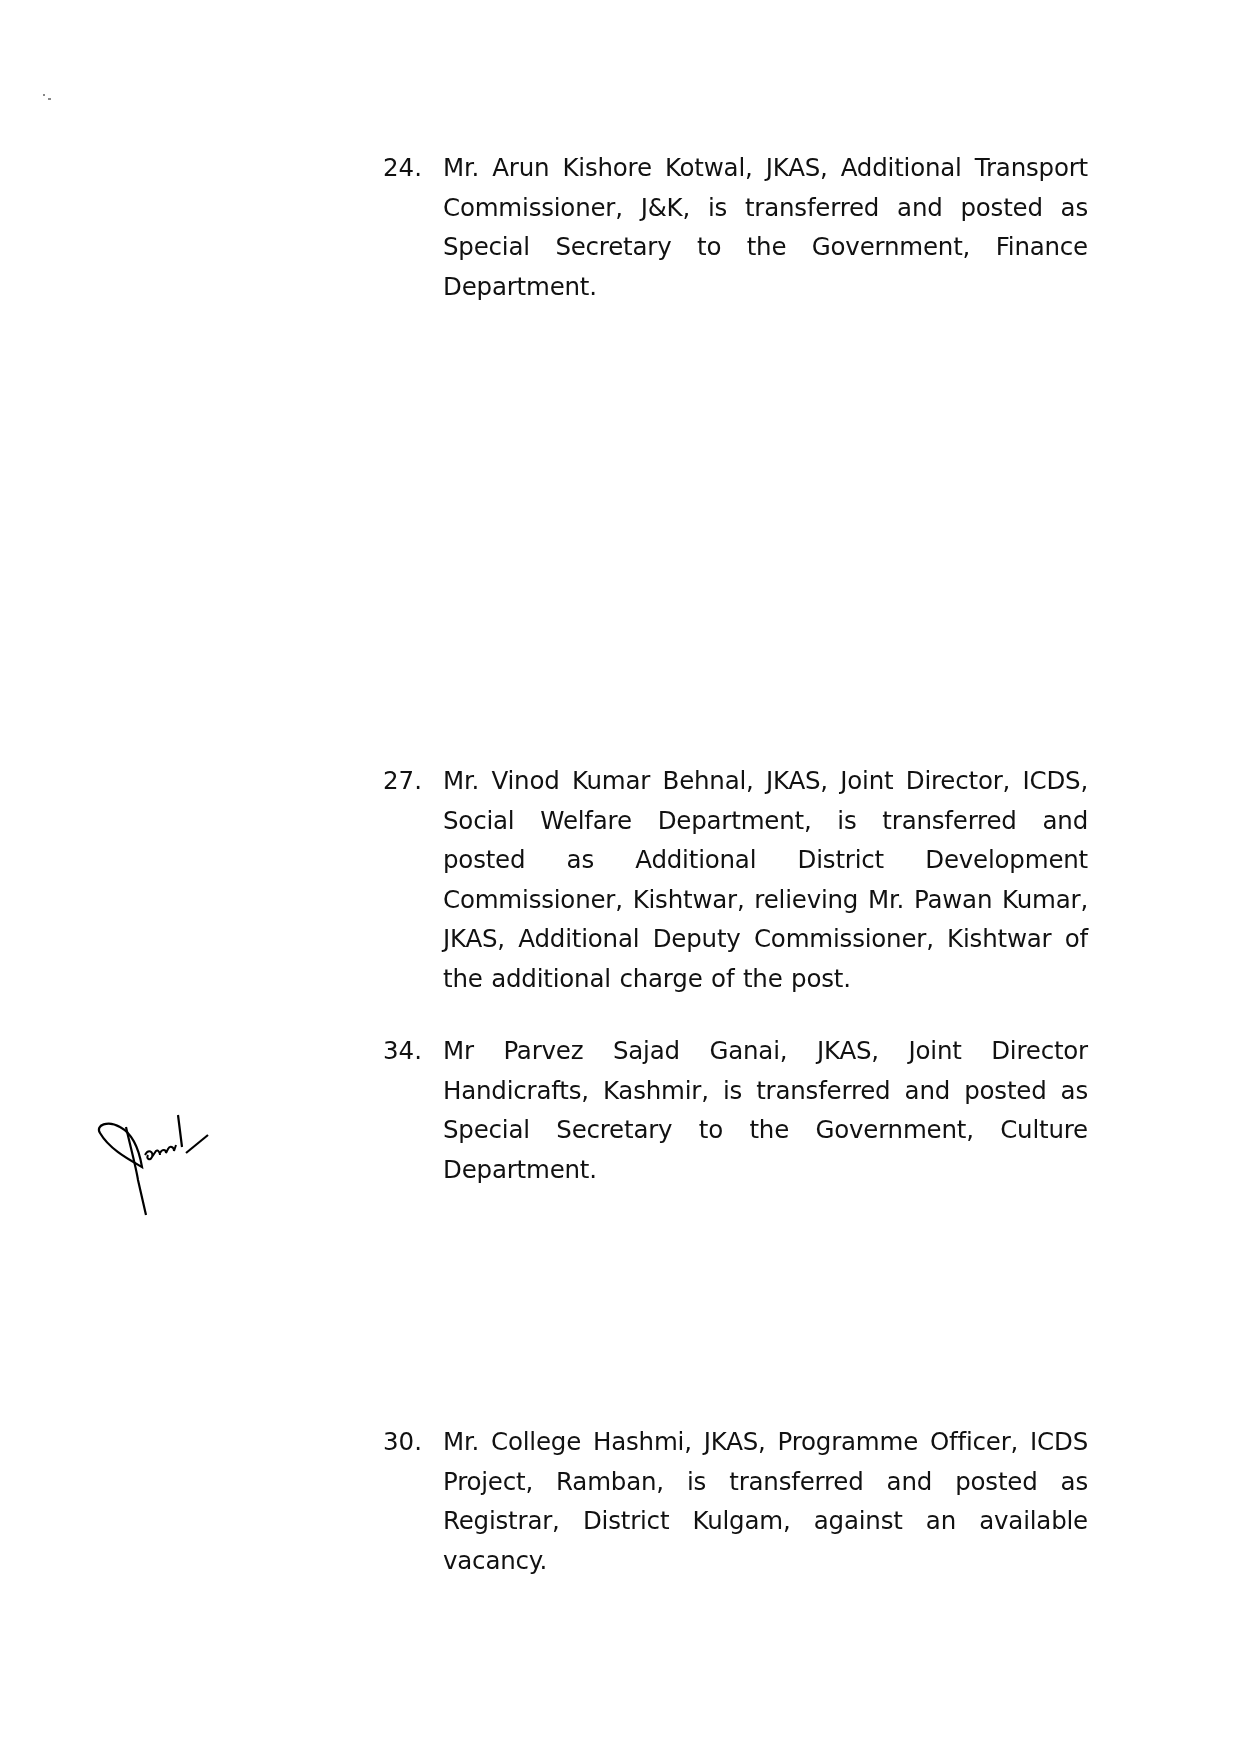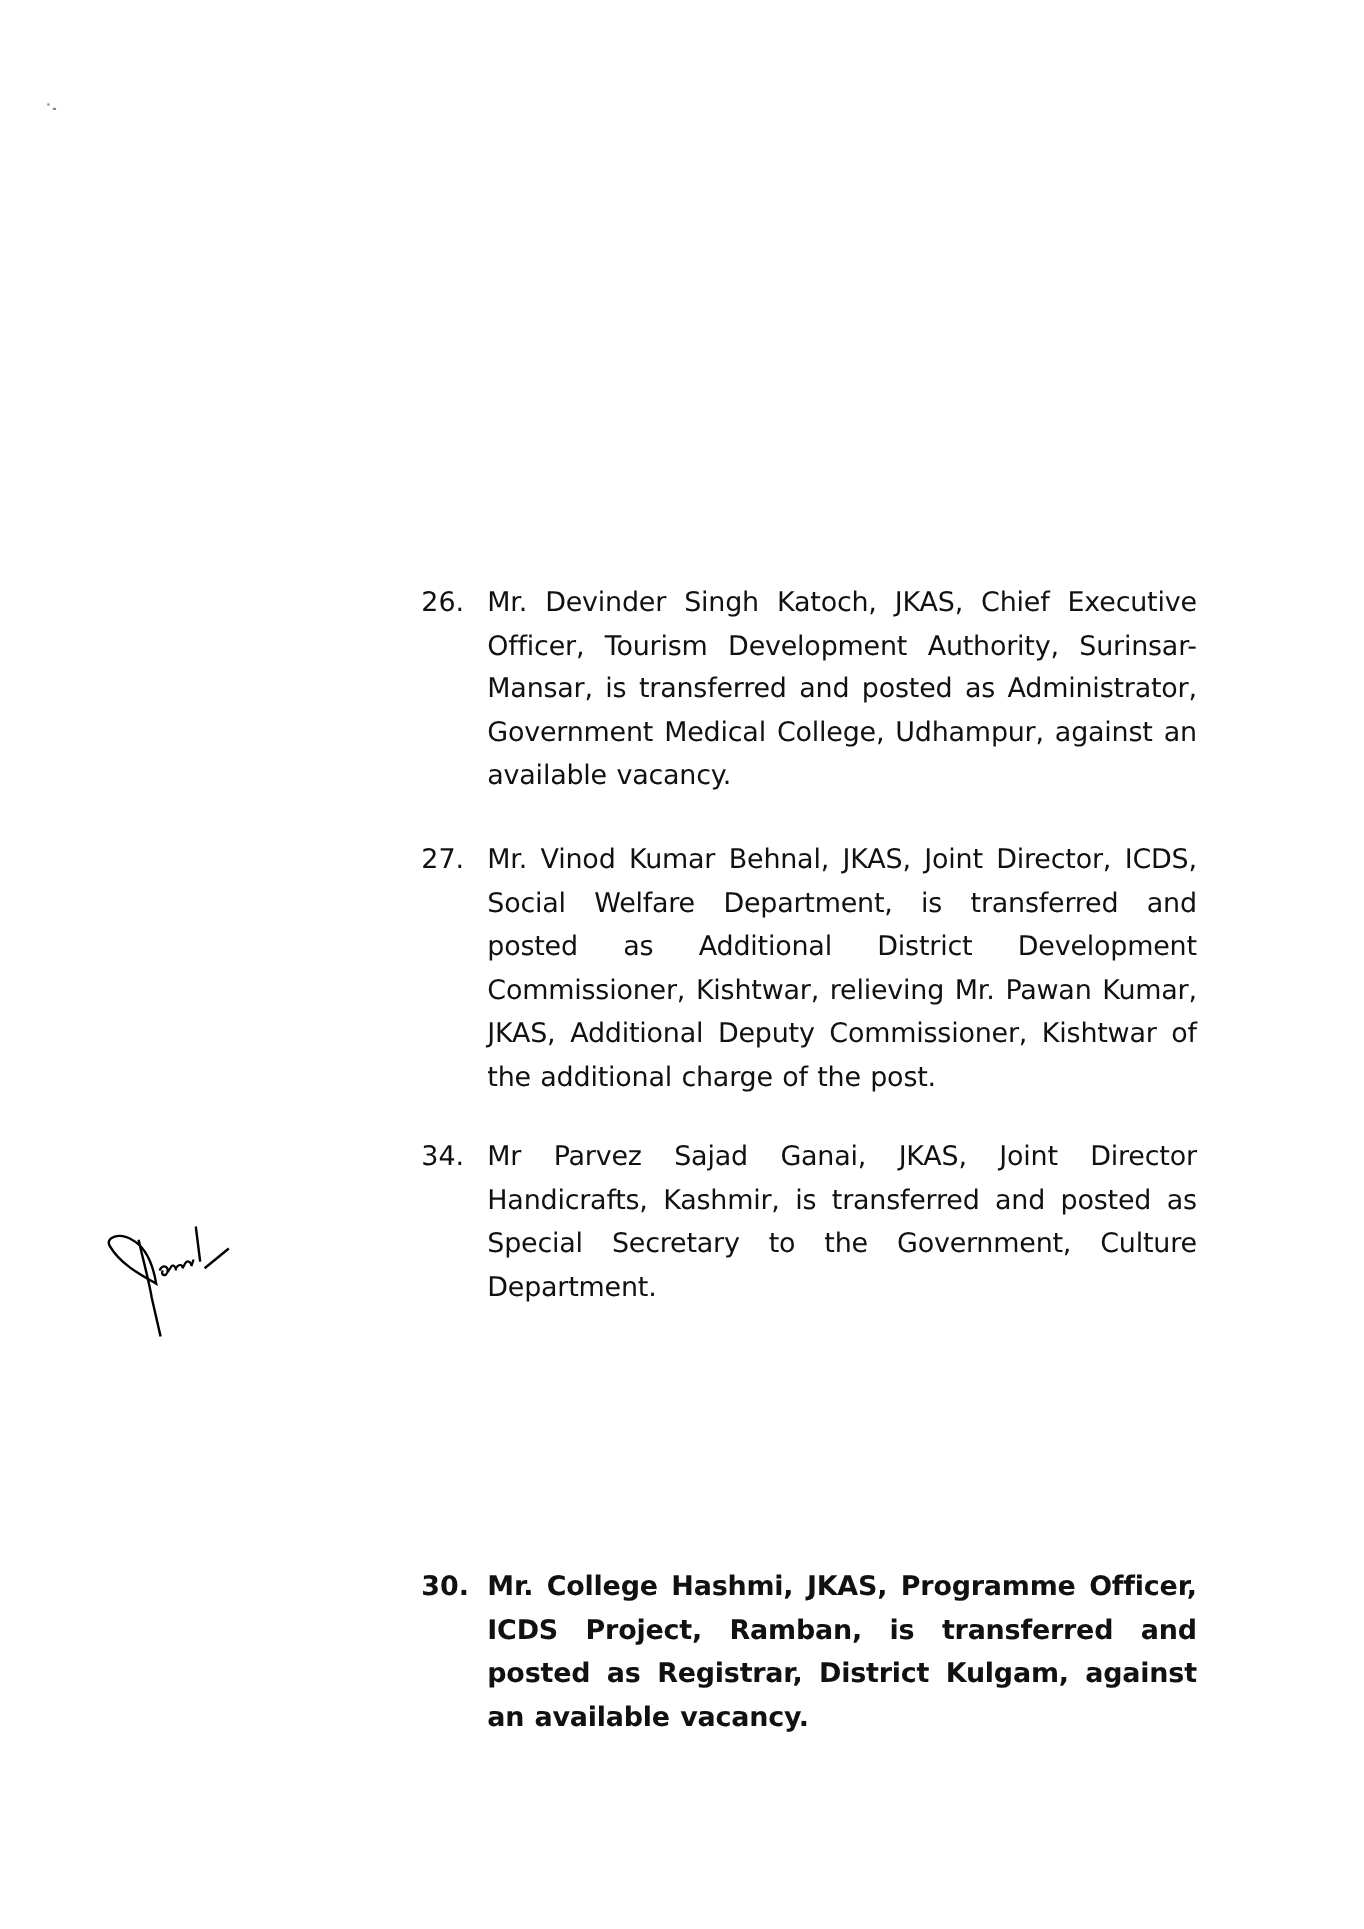--- a/index.html
+++ b/index.html
@@ -20,39 +20,39 @@
   }
   .signature { position: absolute; left: 90px; top: 1105px; width: 140px; height: 120px; }
 </style>
 </head>
 <body>
 
 <div class="page">
   <div class="scan-dot" style="left:43px;top:94px;width:2px;height:2px;"></div>
   <div class="scan-dot" style="left:48px;top:98px;width:3px;height:2px;"></div>
 
+  <div class="item" style="top:148px;">
+    <span class="item-number">24.</span>
+    <div class="item-text">Mr. Arun Kishore Kotwal, JKAS, Additional Transport Commissioner, J&amp;K, is transferred and posted as Special Secretary to the Government, Finance Department.</div>
+  </div>
 
 
-  <div class="item" style="top:527px;">
-    <span class="item-number">26.</span>
-    <div class="item-text">Mr. Devinder Singh Katoch, JKAS, Chief Executive Officer, Tourism Development Authority, Surinsar-Mansar, is transferred and posted as Administrator, Government Medical College, Udhampur, against an available vacancy.</div>
-  </div>
 
   <div class="item" style="top:761px;">
     <span class="item-number">27.</span>
     <div class="item-text">Mr. Vinod Kumar Behnal, JKAS, Joint Director, ICDS, Social Welfare Department, is transferred and posted as Additional District Development Commissioner, Kishtwar, relieving Mr. Pawan Kumar, JKAS, Additional Deputy Commissioner, Kishtwar of the additional charge of the post.</div>
   </div>
 
   <div class="item" style="top:1031px;">
     <span class="item-number">34.</span>
     <div class="item-text">Mr Parvez Sajad Ganai, JKAS, Joint Director Handicrafts, Kashmir, is transferred and posted as Special Secretary to the Government, Culture Department.</div>
   </div>
 
 
-  <div class="item" style="top:1422px;font-weight:bold;">
+  <div class="item" style="top:1422px;">
     <span class="item-number">30.</span>
     <div class="item-text">Mr. College Hashmi, JKAS, Programme Officer, ICDS Project, Ramban, is transferred and posted as Registrar, District Kulgam, against an available vacancy.</div>
   </div>
 
   <svg class="signature" viewBox="0 0 140 120">
     <path d="M10 28 C 5 20, 18 15, 30 22 C 45 30, 50 50, 52 62 C 40 55, 20 45, 10 28 Z" fill="none" stroke="#000" stroke-width="2.2"></path>
     <path d="M36 22 C 40 40, 46 62, 48 75 L 56 110" fill="none" stroke="#000" stroke-width="2.2"></path>
     <path d="M55 50 C 58 44, 64 46, 62 52 C 60 56, 56 54, 58 50 M62 52 L 66 46 C 68 44, 70 48, 70 50 M70 48 C 72 44, 76 44, 76 48 L 78 44 C 80 40, 84 42, 84 46 L 86 40" fill="none" stroke="#000" stroke-width="2"></path>
     <path d="M88 10 L 92 42" fill="none" stroke="#000" stroke-width="2.2"></path>
     <path d="M96 48 L 118 30" fill="none" stroke="#000" stroke-width="2.2"></path>

